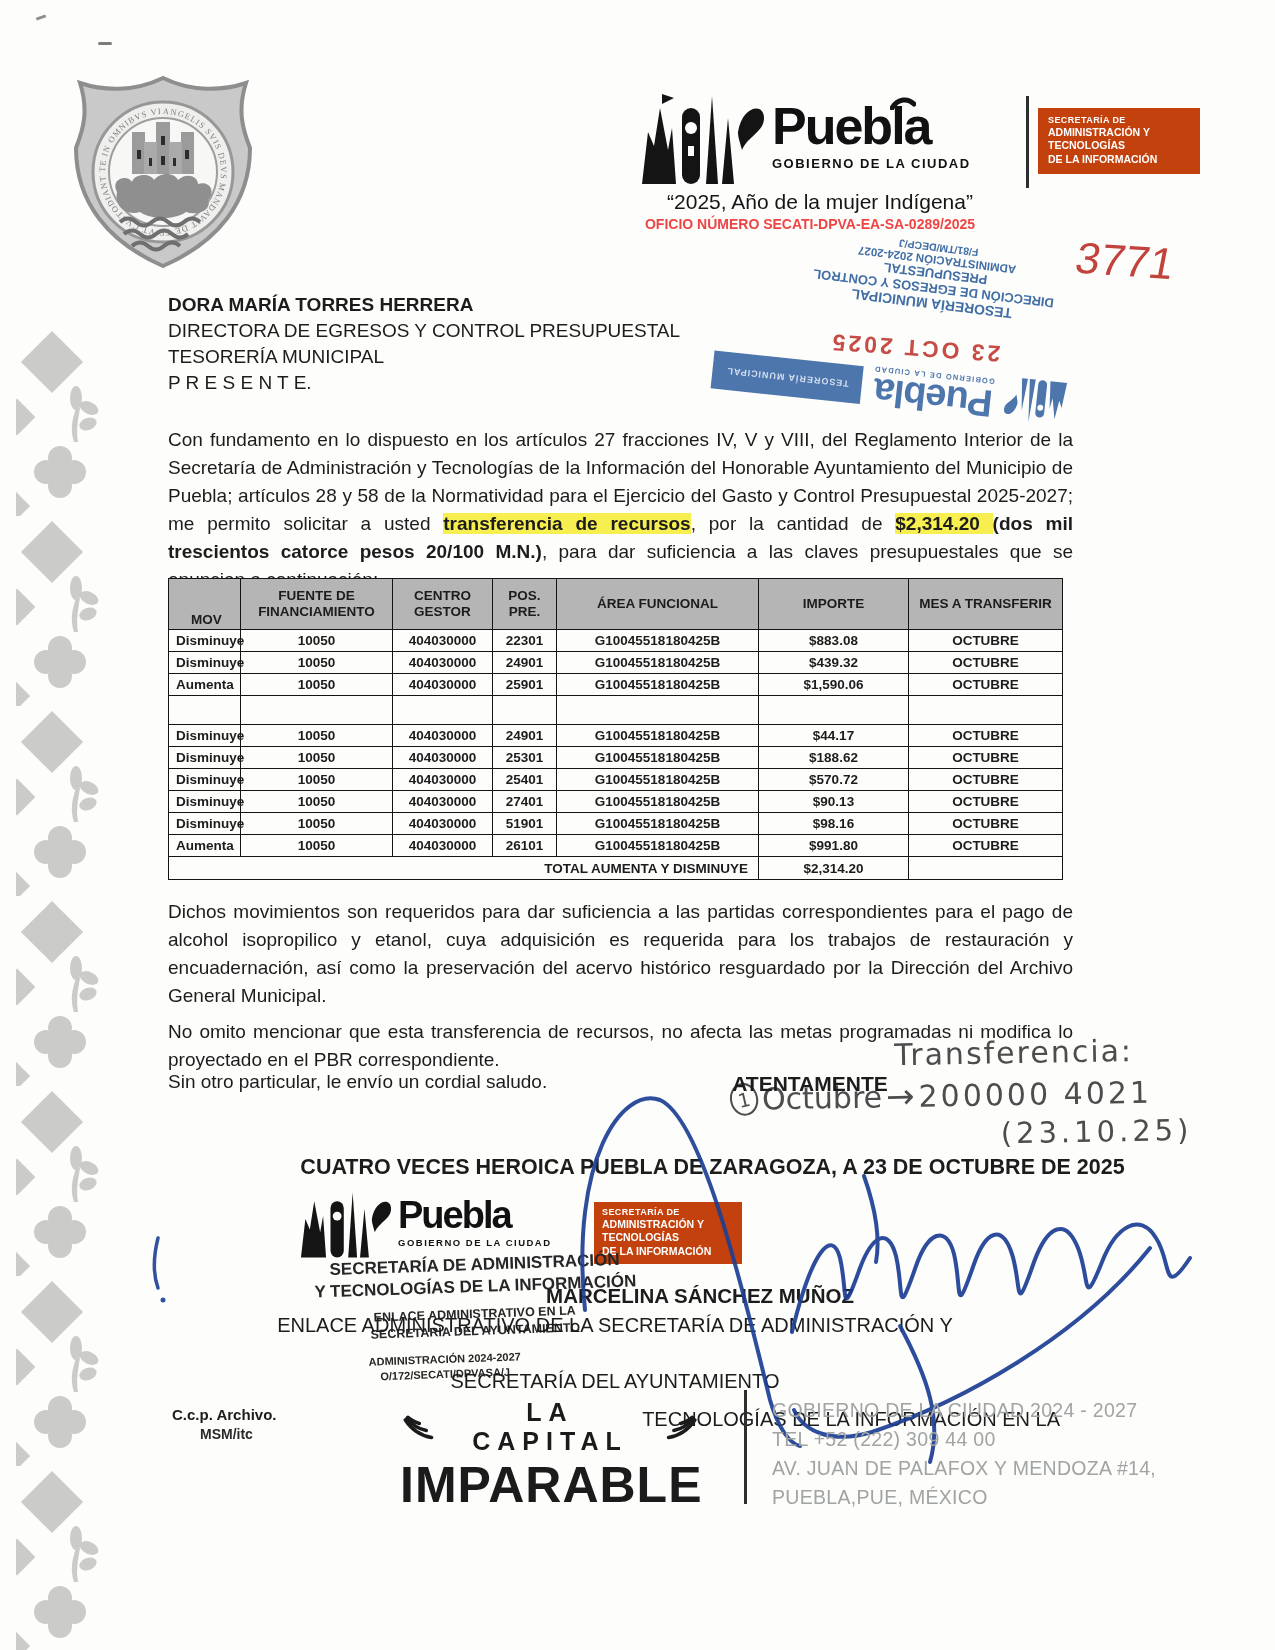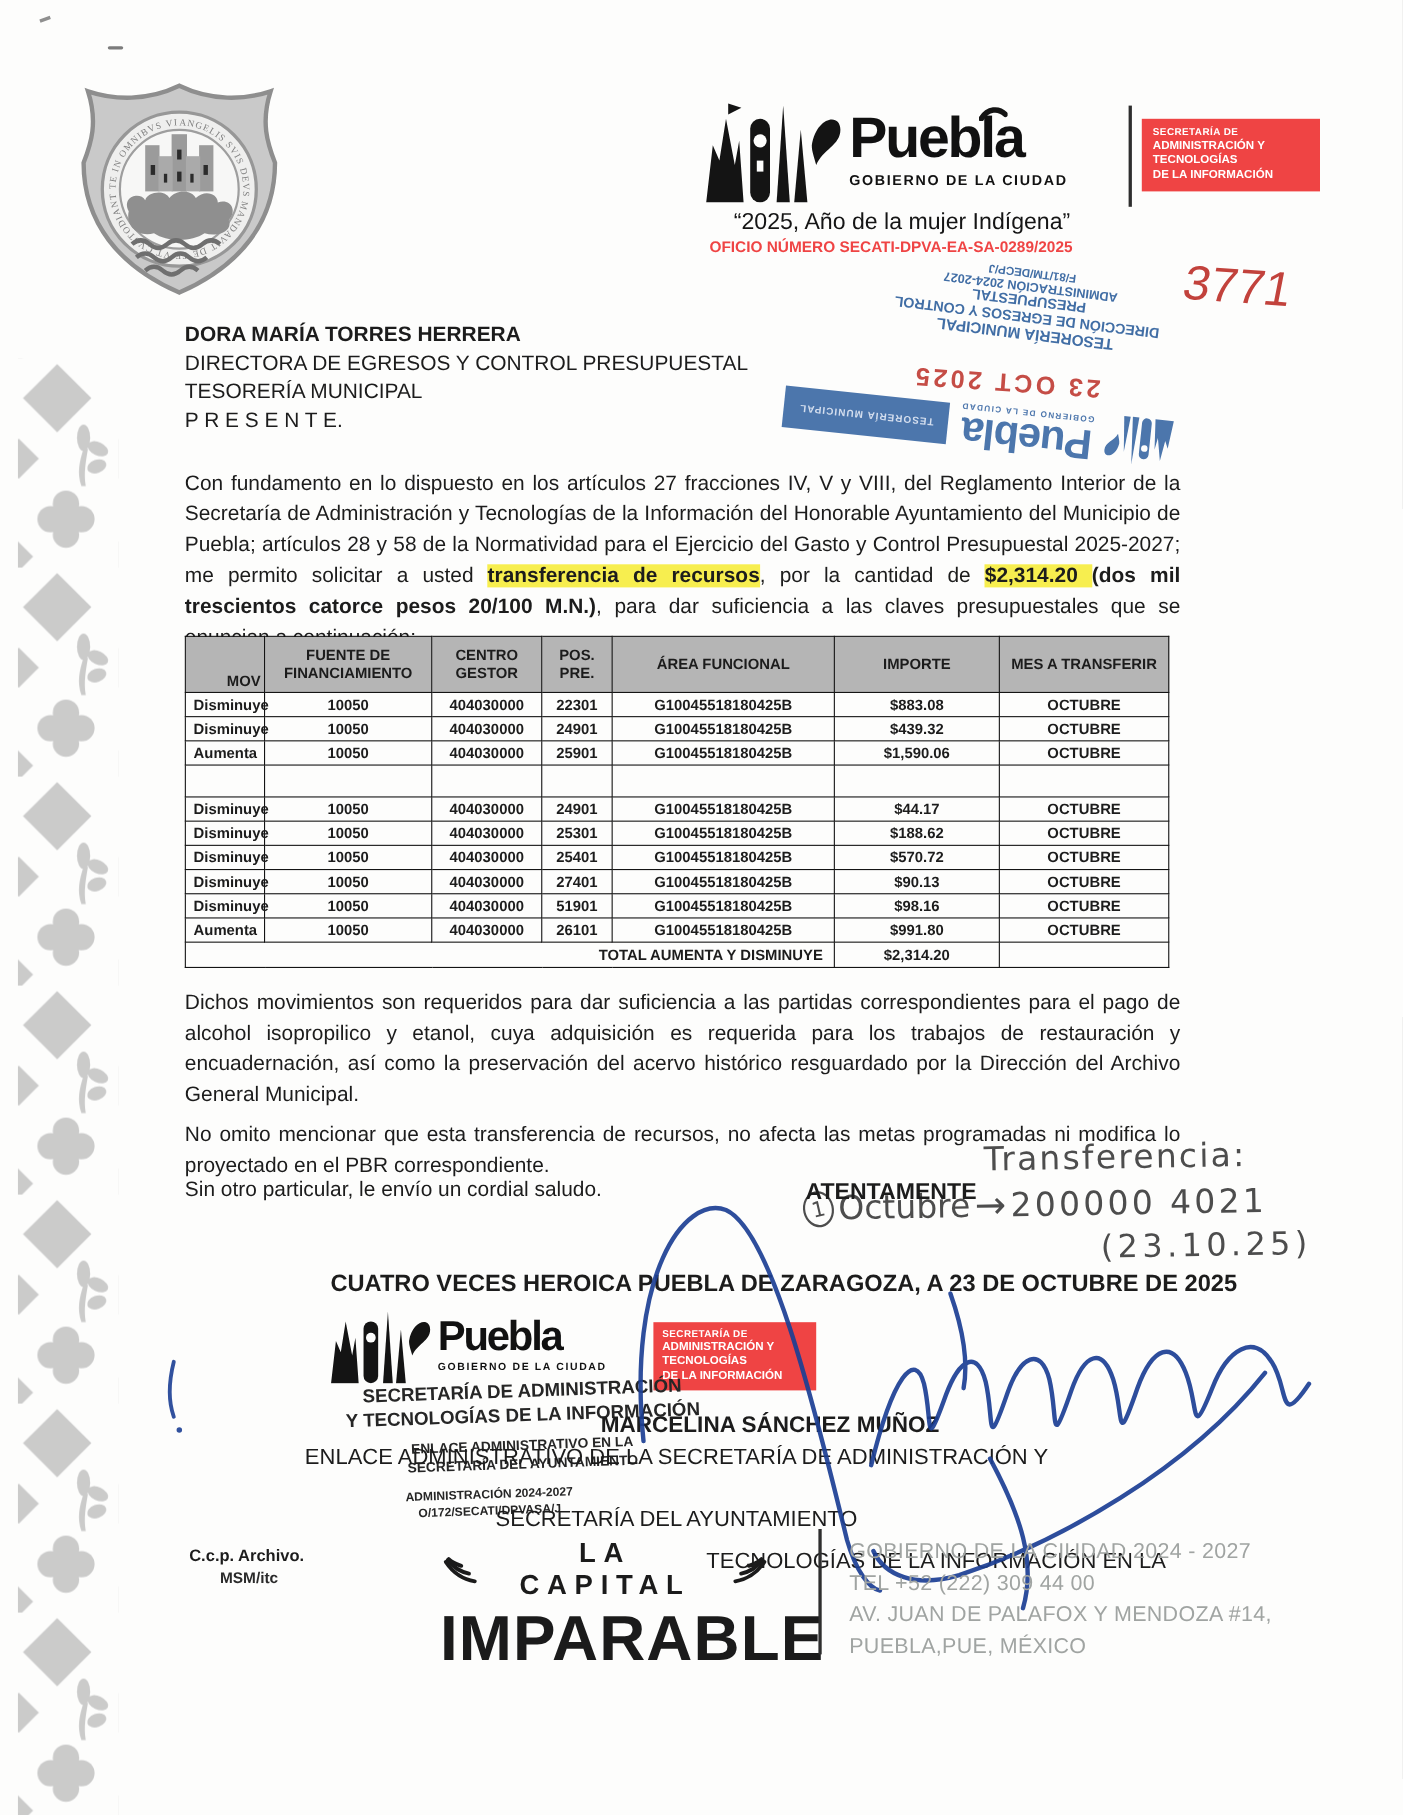--- a/index.html
+++ b/index.html
@@ -4,21 +4,21 @@
 <style>
   html,body{margin:0;padding:0;background:#e8e8e8;}
   .page{position:relative;width:1275px;height:1650px;margin:0 auto;background:#fdfdfc;
         font-family:"Liberation Sans",sans-serif;color:#1c1c1c;overflow:hidden;}
   .abs{position:absolute;}
   .b{font-weight:bold;}
   .hl{background:#f7ee4f;}
   
   .brand-word{font-weight:bold;letter-spacing:-2px;color:#111;}
   .brand-tag{font-weight:bold;letter-spacing:1.5px;color:#111;}
-  .sec-box{background:#ef4444;color:#fff;padding:7px 10px 8px 10px;line-height:1.25;}
+  .sec-box{background:#c2410c;color:#fff;padding:7px 10px 8px 10px;line-height:1.25;}
   .sec-box div{font-weight:bold;}
   .sec-box div:nth-child(1){font-size:9px;letter-spacing:.4px;}
   .sec-box div:nth-child(2){font-size:10.5px;}
   .sec-box div:nth-child(3){font-size:10.5px;}
   .motto{font-size:21px;color:#151515;}
   .oficio{font-size:14px;font-weight:bold;color:#ef4444;}
   
   .stampblue{color:#32629e;text-align:center;font-weight:bold;}
   .stampblue div:nth-child(1){font-size:14px;}
   .stampblue div:nth-child(2){font-size:13px;}
@@ -33,39 +33,39 @@
   .rcv .rbox{width:150px;height:38px;background:#2e5f9f;color:#cdd9ec;font-size:9px;font-weight:bold;
              display:flex;align-items:center;justify-content:center;letter-spacing:1px;}
   
   .addr{font-size:19px;line-height:26px;}
   .para{font-size:19px;line-height:28px;text-align:justify;}
   
   table.budget{border-collapse:collapse;table-layout:fixed;width:894px;font-size:13.5px;}
   table.budget th,table.budget td{border:1.6px solid #141414;padding:1px 3px;}
   table.budget thead th{background:#b5b5b5;font-weight:bold;text-align:center;vertical-align:middle;
         font-size:13.5px;line-height:1.2;height:48px;}
-  table.budget thead th:first-child{text-align:right;vertical-align:bottom;padding-left:7px;}
+  table.budget thead th:first-child{text-align:center;vertical-align:bottom;padding-left:7px;}
   table.budget tbody td{font-weight:bold;text-align:center;height:19px;}
   table.budget tbody td:first-child{text-align:left;padding-left:7px;}
   table.budget tr.empty-row td{height:26px;}
   table.budget tfoot td{font-weight:bold;height:20px;}
   
   .pencil{color:#4d4d4d;font-family:"DejaVu Sans",sans-serif;}
   .circ{display:inline-flex;align-items:center;justify-content:center;border:2.5px solid #4d4d4d;
         border-radius:50%;width:24px;height:29px;font-size:19px;transform:rotate(-12deg);}
   
   .cdate{font-size:21.5px;font-weight:bold;}
   .stampdark{color:#262626;font-weight:bold;text-align:center;}
   .signame{font-size:20.5px;font-weight:bold;}
   .sigline{font-size:20px;}
   
   .ccp1{font-size:15px;font-weight:bold;}
   .ccp2{font-size:14px;font-weight:bold;color:#2a2a2a;}
   .cap1{font-size:25px;font-weight:bold;letter-spacing:7px;color:#1b1b1b;}
-  .cap2{font-size:58px;font-weight:bold;letter-spacing:1px;color:#1b1b1b;}
+  .cap2{font-size:50px;font-weight:bold;letter-spacing:1px;color:#1b1b1b;}
   .fline{font-size:19.5px;color:#a0a4a2;line-height:29px;letter-spacing:.3px;}
   .vdiv{width:3px;background:#2e2e2e;}
 </style>
 </head>
 <body>
 
 <div class="page">
 
   <svg class="abs" style="left:16px;top:326px;" width="92" height="1324" viewBox="0 0 92 1324">
     <defs>

